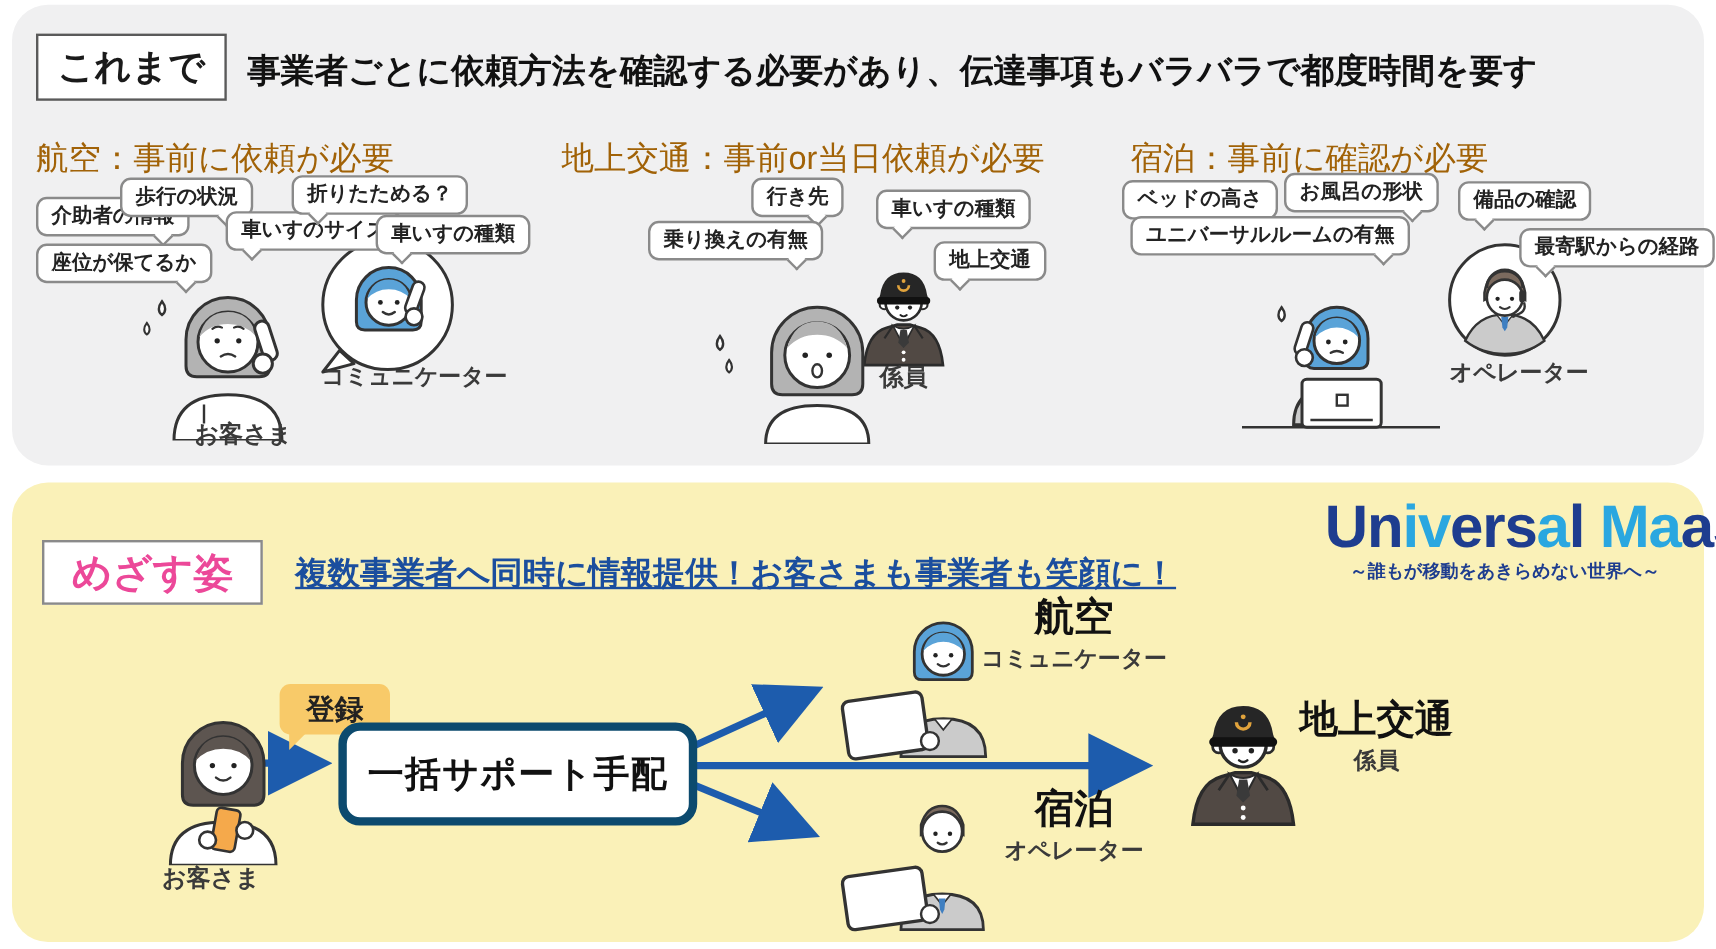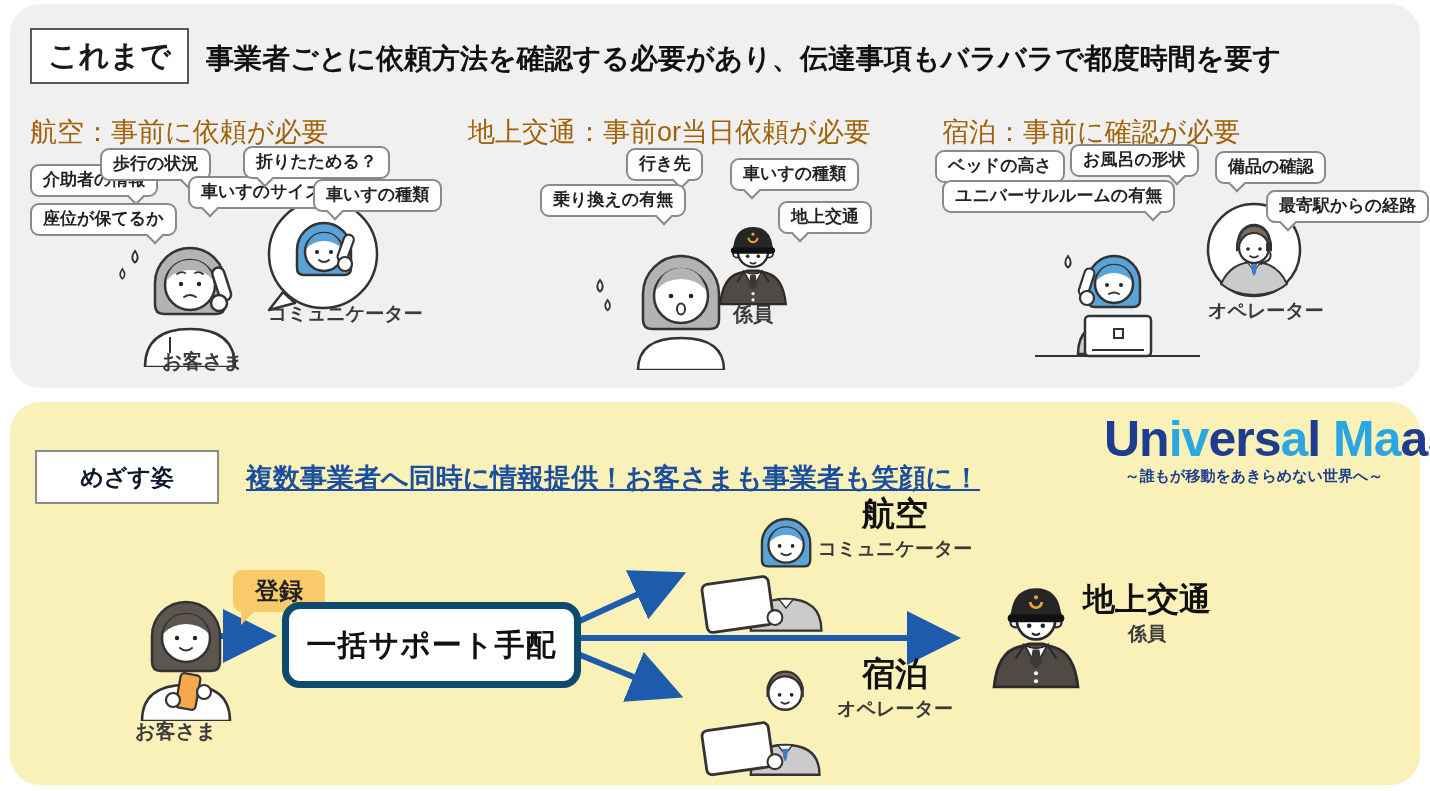--- a/index.html
+++ b/index.html
@@ -5,21 +5,21 @@
   html,body{margin:0;padding:0;background:#ffffff;}
   body{width:1430px;height:791px;position:relative;overflow:hidden;
        font-family:"Liberation Sans","DejaVu Sans",sans-serif;}
   .canvas{position:absolute;inset:0;}
   .panel{position:absolute;border-radius:30px;}
   .panel-before{left:10px;top:4px;width:1410px;height:384px;background:#F0F0F1;}
   .panel-after{left:10px;top:402px;width:1410px;height:383px;background:#FAF1B8;}
   .tag-box{position:absolute;display:flex;align-items:center;justify-content:center;
            background:#fff;border:2px solid #5a5a5a;font-weight:700;}
   .tag-before{left:20px;top:24px;width:155px;height:52px;font-size:30px;color:#1a1a1a;}
-  .tag-after{left:25px;top:48px;width:180px;height:50px;font-size:23px;color:#0f172a;border-color:#8a8a8a;align-items:center;}
+  .tag-after{left:25px;top:48px;width:180px;height:50px;font-size:33px;color:#ec4899;border-color:#8a8a8a;align-items:center;}
   .headline-before{position:absolute;left:196px;top:36px;font-size:28px;font-weight:700;color:#111;white-space:nowrap;}
   .headline-after{position:absolute;left:236px;top:58px;font-size:27px;font-weight:700;color:#1B4E9E;white-space:nowrap;text-decoration:underline;}
   .col-title{position:absolute;top:94px;font-size:27px;font-weight:400;color:#a16207;white-space:nowrap;margin-top:16px;}
   .bub{position:absolute;background:#fff;border:2px solid #8a8a8a;border-radius:9px;
        padding:3px 11px;font-size:17px;font-weight:700;color:#222;white-space:nowrap;line-height:1.35;}
   .bub::after{content:"";position:absolute;width:10px;height:10px;background:#fff;
        border-right:2px solid #8a8a8a;border-bottom:2px solid #8a8a8a;
        transform:rotate(45deg);bottom:-8px;}
   .t-bl::after{left:14px;}
   .t-br::after{right:14px;}

